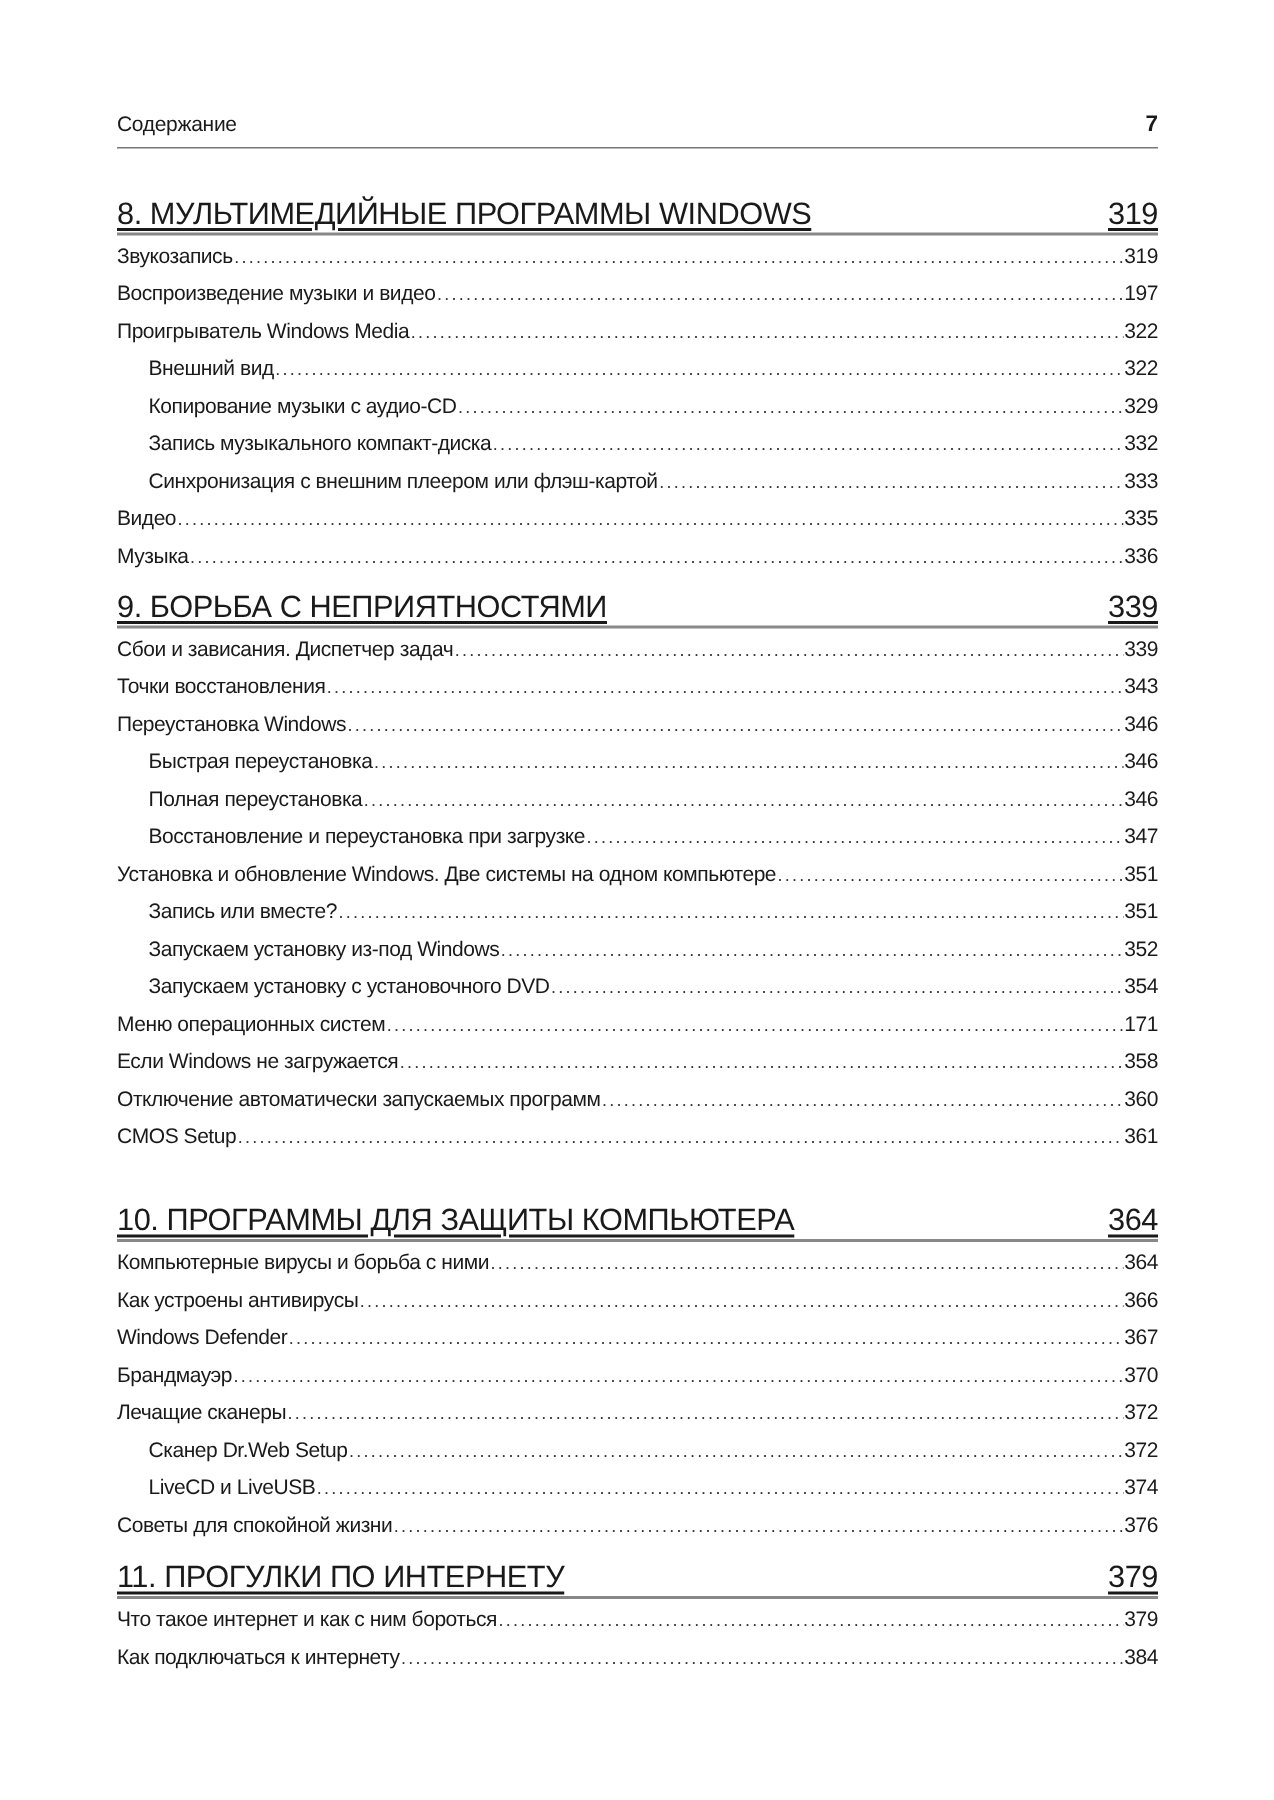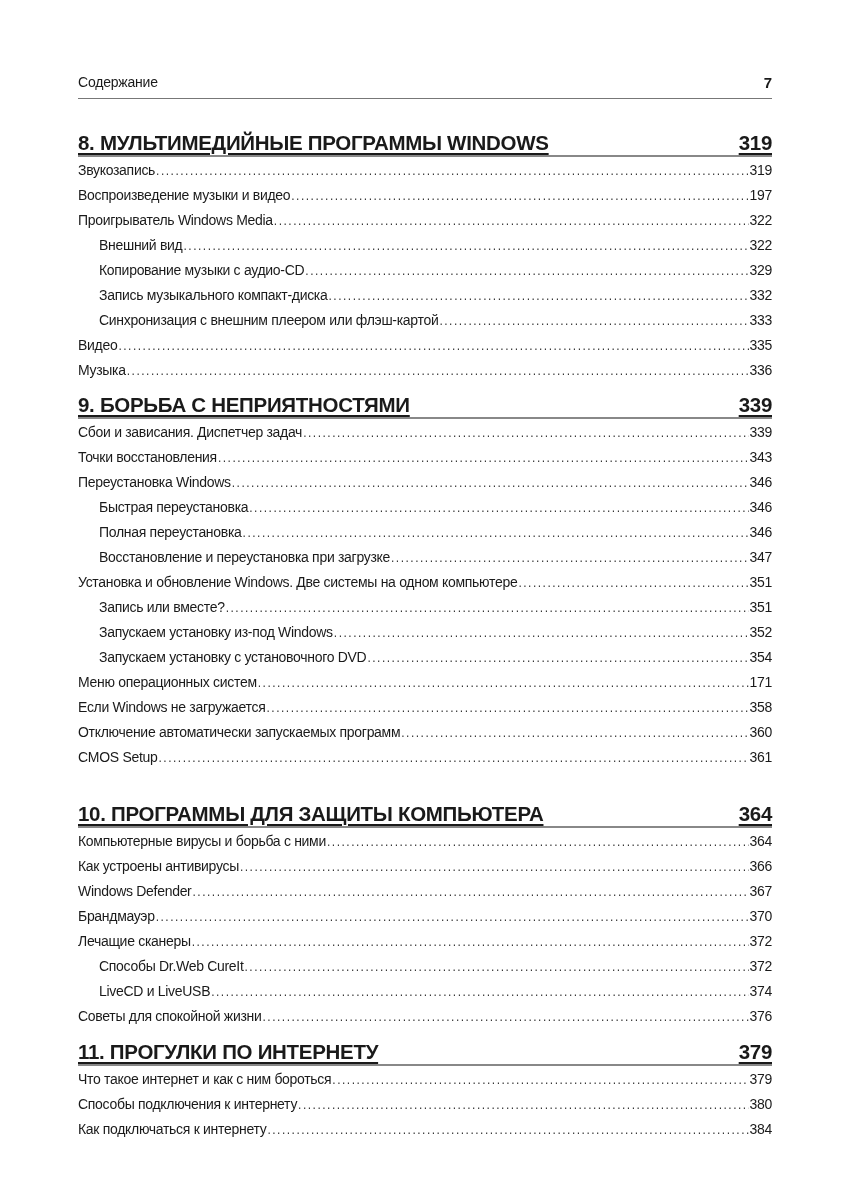--- a/index.html
+++ b/index.html
@@ -5,21 +5,21 @@
   html, body { margin: 0; padding: 0; background: #ffffff; }
   body { width: 849px; height: 1200px; position: relative; overflow: hidden;
          font-family: "Liberation Sans", sans-serif; color: #1a1a1a; }
   .page { position: absolute; left: 78px; top: 0; width: 694px; }
   .running-header { position: absolute; top: 74px; left: 0; width: 694px; height: 24px;
          border-bottom: 1.5px solid #777; display: flex; justify-content: space-between; align-items: flex-start; }
   .running-header .title { font-size: 14px; letter-spacing: -0.2px; }
   .running-header .num { font-size: 15px; font-weight: bold; }
   .chapter { position: absolute; left: 0; width: 694px; }
   .ch-head { height: 29px; display: flex; justify-content: space-between; align-items: flex-end;
-         border-bottom: 2px solid #888; font-weight: bold; font-size: 20.5px; letter-spacing: -0.3px; }
+         border-bottom: 2px solid #888; font-weight: normal; font-size: 20.5px; letter-spacing: -0.3px; }
   .ch-head span { text-decoration: underline; text-decoration-thickness: 2px; text-underline-offset: 3px; line-height: 24px; }
   .entry { height: 25px; display: flex; align-items: center; font-size: 14px; letter-spacing: -0.3px; }
   .entry.sub { padding-left: 21px; }
   .entry .label { white-space: nowrap; }
   .entry .leader { flex: 1; overflow: hidden; white-space: nowrap; margin: 0 1px; color: #333;
          letter-spacing: 1.5px; font-size: 12px; position: relative; top: 1px; }
   .entry .leader::after { content: "............................................................................................................................................................................................................................................"; }
   .entry .pg { white-space: nowrap; }
 </style>
 </head>
@@ -182,21 +182,21 @@
           <span class="label">Брандмауэр</span>
           <span class="leader"></span>
           <span class="pg">370</span>
         </div>
         <div class="entry">
           <span class="label">Лечащие сканеры</span>
           <span class="leader"></span>
           <span class="pg">372</span>
         </div>
         <div class="entry sub">
-          <span class="label">Способы Dr.Web CureIt</span>
+          <span class="label">Сканер Dr.Web Setup</span>
           <span class="leader"></span>
           <span class="pg">372</span>
         </div>
         <div class="entry sub">
           <span class="label">LiveCD и LiveUSB</span>
           <span class="leader"></span>
           <span class="pg">374</span>
         </div>
         <div class="entry">
           <span class="label">Советы для спокойной жизни</span>
@@ -206,25 +206,20 @@
       </div>
       <div class="chapter" style="top: 1035px;">
         <div class="ch-head">
           <span>11. ПРОГУЛКИ ПО ИНТЕРНЕТУ</span>
           <span>379</span>
         </div>
         <div class="entry">
           <span class="label">Что такое интернет и как с ним бороться</span>
           <span class="leader"></span>
           <span class="pg">379</span>
-        </div>
-        <div class="entry">
-          <span class="label">Способы подключения к интернету</span>
-          <span class="leader"></span>
-          <span class="pg">380</span>
         </div>
         <div class="entry">
           <span class="label">Как подключаться к интернету</span>
           <span class="leader"></span>
           <span class="pg">384</span>
         </div>
       </div>
     </div>
 </div>
 

